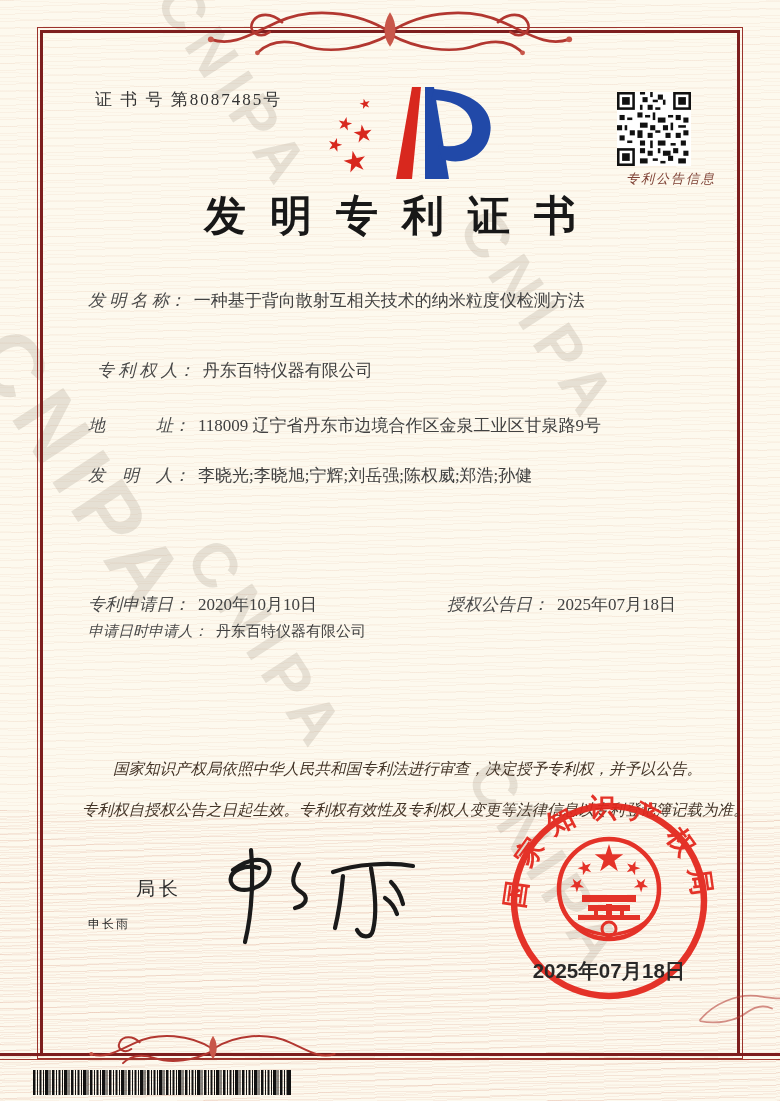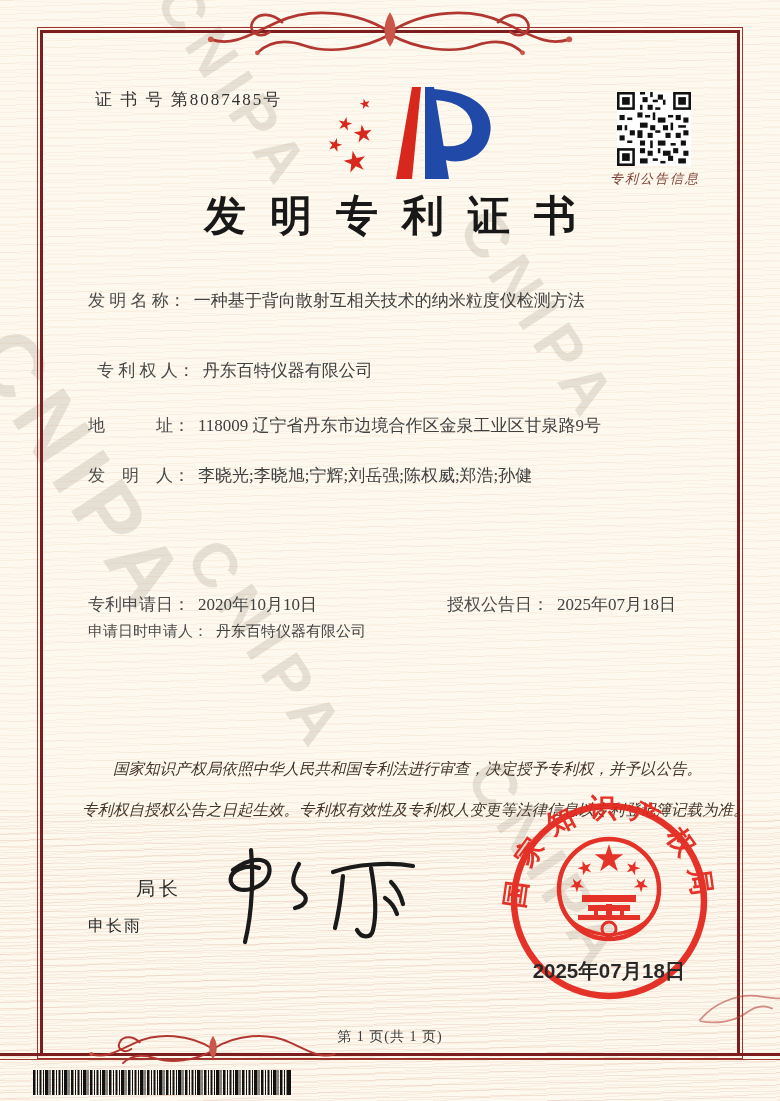--- a/index.html
+++ b/index.html
@@ -22,39 +22,39 @@
   
   .frame{position:absolute;left:40px;top:30px;right:40px;bottom:45px;
     border:3px solid #7d1e1e;outline:1px solid #9b332c;outline-offset:2px;}
   .rule{position:absolute;left:0;right:0;}
   .rule.thick{height:3px;background:#7d1e1e;}
   .rule.thin{height:1px;background:#a23a31;}
   
   .cert-no{position:absolute;left:95px;top:88px;font-size:17px;letter-spacing:2px;color:#333;}
   .logo{position:absolute;left:322px;top:84px;}
   .qr{position:absolute;left:617px;top:92px;}
-  .qr-caption{position:absolute;left:592px;top:170px;width:126px;text-align:center;
+  .qr-caption{position:absolute;left:608px;top:170px;width:126px;text-align:center;
     font-size:13px;letter-spacing:2px;color:#7e4034;font-style:italic;}
   .title{position:absolute;left:0;right:0;top:188px;text-align:center;
     font-size:42px;font-weight:bold;letter-spacing:24px;text-indent:24px;color:#181818;}
   
   .row{position:absolute;left:88px;font-size:17px;white-space:nowrap;color:#4a4a4a;}
-  .row .lbl{color:#4a4a4a;}
+  .row .lbl{color:#4a4a4a;font-style:italic;}
   .row .val{margin-left:8px;color:#414141;}
   .row .pair2{position:absolute;left:359px;top:0;white-space:nowrap;}
   .row.small{font-size:15px;color:#4f4f4f;}
   
   .notice{position:absolute;left:70px;top:748px;width:644px;
     font-style:italic;font-size:15.5px;line-height:41px;color:#443528;margin-left:12px;}
   .notice .l1{padding-left:2em;white-space:nowrap;}
   .notice .l2{white-space:nowrap;}
   
   .signer-title{position:absolute;left:88px;top:876px;font-size:19px;color:#2a2a2a;
     font-family:"Liberation Sans","DejaVu Sans",sans-serif;letter-spacing:4px;margin-left:48px;}
-  .signer-name{position:absolute;left:88px;top:916px;font-size:16px;color:#2a2a2a;
+  .signer-name{position:absolute;left:88px;top:916px;font-size:12px;color:#2a2a2a;
     font-family:Liberation Mono, monospace;letter-spacing:2px;}
   .signature{position:absolute;left:195px;top:842px;}
   .seal{position:absolute;left:500px;top:793px;opacity:0.94;}
   
   .footer{position:absolute;left:0;right:0;top:1028px;text-align:center;font-size:14px;color:#3c3c3c;letter-spacing:1px;}
   .barcode{position:absolute;left:33px;top:1070px;}
   .ornament{position:absolute;pointer-events:none;}
 </style>
 </head>
 <body>
@@ -263,21 +263,20 @@
       <rect x="-15" y="16" width="4" height="10"></rect>
         <rect x="11" y="16" width="4" height="10"></rect>
         <rect x="-3" y="15" width="6" height="11"></rect>
       <rect x="-31" y="26" width="62" height="5"></rect>
       <circle cx="0" cy="40" r="7" fill="none" stroke="#e3271d" stroke-width="3"></circle>
       <path d="M-48,16 C-42,34 -24,44 0,46 C24,44 42,34 48,16" fill="none" stroke="#e3271d" stroke-width="3.5"></path>
     </g>
     <text x="109" y="185" text-anchor="middle" font-size="20.5" font-weight="bold" fill="#1c1c1c" font-family="Liberation Sans, DejaVu Sans, sans-serif">2025年07月18日</text>
   </svg>
 
-  <div class="footer">第 1 页(共 1 页)</div>
 
   <svg class="barcode" width="258" height="25" viewBox="0 0 258 25">
     <defs>
       <pattern id="bc" width="19" height="25" patternUnits="userSpaceOnUse">
         <rect x="0" y="0" width="2.5" height="25" fill="#111"></rect>
         <rect x="4" y="0" width="1" height="25" fill="#111"></rect>
         <rect x="6.5" y="0" width="2" height="25" fill="#111"></rect>
         <rect x="10" y="0" width="1" height="25" fill="#111"></rect>
         <rect x="12" y="0" width="3.5" height="25" fill="#111"></rect>
         <rect x="16.5" y="0" width="1" height="25" fill="#111"></rect>

